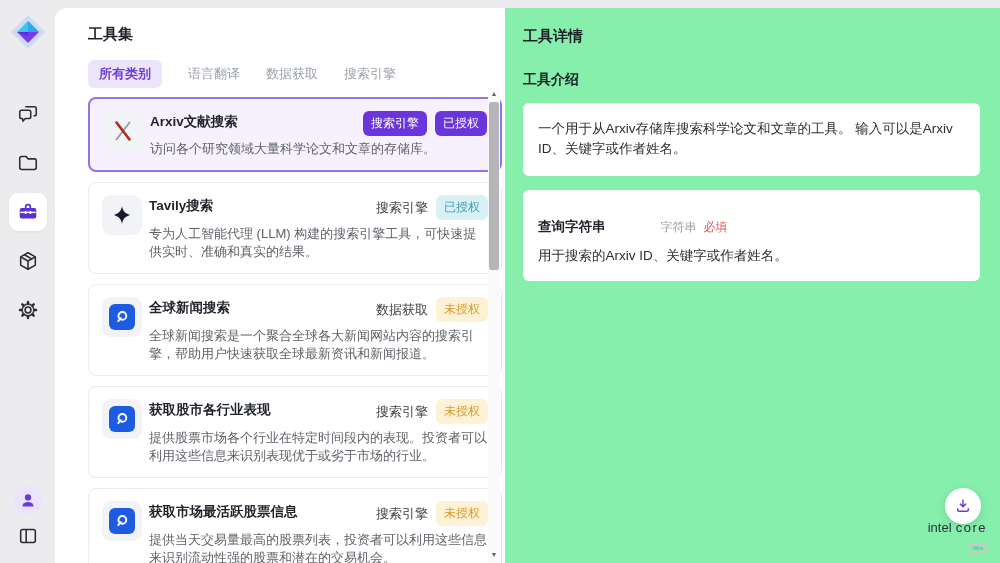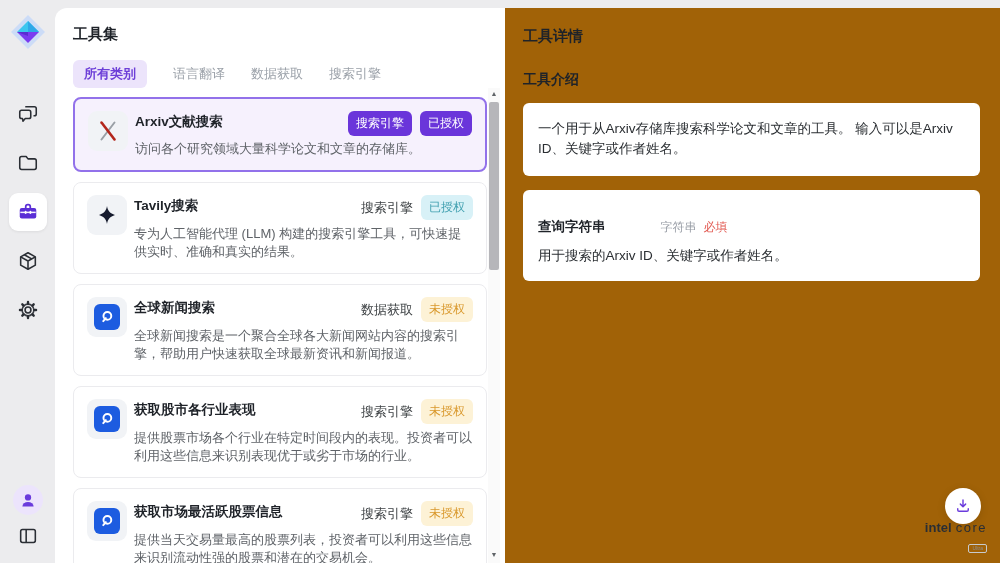--- a/index.html
+++ b/index.html
@@ -15,21 +15,21 @@
   .pos-chat{ margin-top:40px; } .pos-folder{ margin-top:11px; } .pos-toolbox{ margin-top:11px; }
   .pos-package{ margin-top:11px; } .pos-gear{ margin-top:11px; }
   .rail-bottom { position:absolute; left:0; bottom:0; width:55px; display:flex; flex-direction:column; align-items:center; }
   .avatar-wrap { width:30px; height:30px; border-radius:50%; background:#ece4fc; display:flex; align-items:center; justify-content:center; cursor:pointer; }
   .pos-panel { margin:8px 0 14px 0; }
 
   
   .main { position:absolute; left:55px; top:8px; width:945px; height:555px; background:#ffffff; border-top-left-radius:12px; display:flex; overflow:hidden; }
 
   
-  .tools-panel { width:450px; position:relative; padding:17px 0 0 18px; flex-shrink:0; }
+  .tools-panel { width:450px; position:relative; padding:17px 0 0 33px; flex-shrink:0; }
   .tools-title { font-size:15px; font-weight:bold; }
   .tabs { display:flex; align-items:center; gap:26px; margin-top:16px; }
   .tab { font-size:13px; color:#9aa0a8; cursor:pointer; padding:5px 0; }
   .tab.active { background:#ece4fb; color:#6d3fd8; padding:5px 11px; border-radius:6px; font-weight:bold; }
   .cards-list { margin-top:9px; width:414px; height:475px; overflow:hidden; }
   .card { display:flex; gap:7px; padding:12px 13px; border:1px solid #ebebee; border-radius:8px; background:#fff; margin-bottom:10px; cursor:pointer; }
   .card.selected { border:2px solid #9271ea; background:#f6f1fd; }
   .card-icon { width:40px; height:40px; border-radius:9px; background:#f1f3f6; display:flex; align-items:center; justify-content:center; flex-shrink:0; }
   .blue-chip { width:26px; height:26px; border-radius:6px; background:#1d5ce0; display:flex; align-items:center; justify-content:center; }
   .card-body { flex:1; min-width:0; }
@@ -44,36 +44,36 @@
   .card-desc { font-size:13px; color:#5f6368; line-height:1.38; margin-top:4px; }
 
   
   .vscroll { position:absolute; right:5px; top:80px; bottom:0; width:12px; background:#fafafa; }
   .vscroll .arr { position:absolute; left:0; width:12px; height:12px; font-size:7px; color:#606468; text-align:center; line-height:12px; cursor:pointer; }
   .vscroll .arr.up { top:0; }
   .vscroll .arr.down { bottom:2px; }
   .vscroll .thumb { position:absolute; left:1px; top:14px; width:10px; height:168px; background:#b6b6ba; border-radius:2px; cursor:pointer; }
 
   
-  .details-panel { flex:1; background:#a16207; padding:19px 20px 0 18px; }
+  .details-panel { flex:1; background:#86efac; padding:19px 20px 0 18px; }
   .details-title { font-size:15px; font-weight:bold; }
   .section-heading { font-size:14px; font-weight:bold; margin-top:25px; }
   .white-card { background:#ffffff; border-radius:6px; margin-top:14px; padding:16px 15px; }
   .intro-text { font-size:13.5px; color:#2b2f33; line-height:1.5; }
   .param-line { display:flex; align-items:baseline; gap:7px; }
   .param-name { font-size:13.5px; font-weight:bold;margin-top:12px; }
   .param-type { font-size:12px; color:#959aa3;margin-left:48px; }
   .param-required { font-size:12px; color:#e25a52; }
   .param-desc { font-size:13.5px; color:#2b2f33; margin-top:11px; }
 
   
   .fab { position:absolute; right:19px; bottom:39px; width:36px; height:36px; border-radius:50%; background:#ffffff; box-shadow:0 2px 8px rgba(0,0,0,.13); display:flex; align-items:center; justify-content:center; cursor:pointer; }
   .brand { position:absolute; right:13px; bottom:9px; text-align:right; }
   .brand-text { font-size:13px; color:#2a2e34; letter-spacing:.5px; }
-  .brand-text b { font-weight:bold; letter-spacing:0;margin-top:15px; }
+  .brand-text b { font-weight:normal; letter-spacing:0;margin-top:15px; }
   .brand-badge { display:inline-block; font-size:5px; color:#8a8f96; border:1px solid #c7cacd; border-radius:2px; padding:0 3px; line-height:7px; margin-top:1px; }
 </style>
 </head>
 <body>
 
 <div class="rail">
   <div class="logo">
     <svg width="38" height="38" viewBox="0 0 38 38">
       <polygon points="19,2 36,19 19,36 2,19" fill="#ccdcf7"></polygon>
       <polygon points="19,8 30,19 8,19" fill="#3cc6ef"></polygon>

